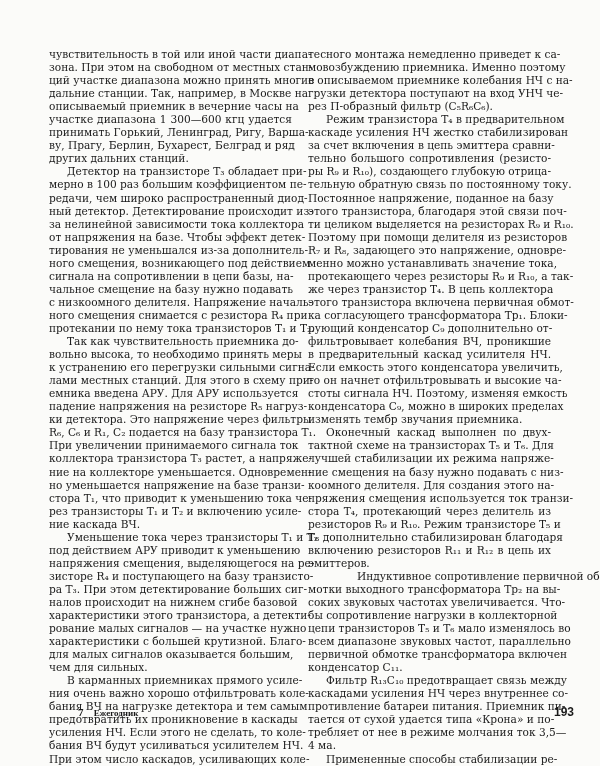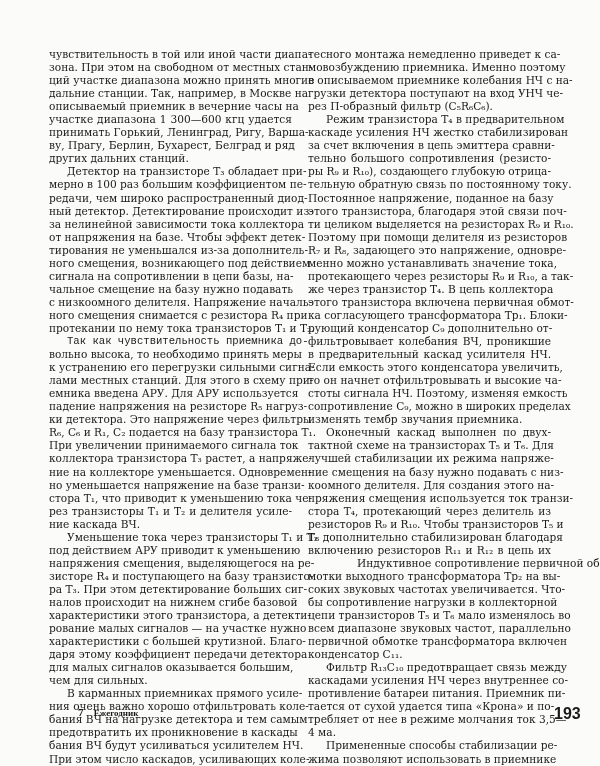--- a/index.html
+++ b/index.html
@@ -16,21 +16,21 @@
   .col.right { left:308px; }
   .col p { margin:0; text-indent:0; }
   .ln { display:block; white-space:nowrap; text-align:justify; text-align-last:justify; height:13.05px; overflow:visible; }
   .ln.last { text-align-last:left; }
   .footer-left {
     position:absolute; top:706px; left:78px; font-size:9px;
     font-family:"Liberation Serif", serif; font-weight:bold;
   }
   .footer-left .num { font-size:11px; margin-right:8px; }
   .footer-right {
-    position:absolute; top:705px; left:554px; font-size:16px; font-weight:bold;
+    position:absolute; top:705px; left:554px; font-size:12px; font-weight:bold;
     font-family:"Liberation Sans", sans-serif;
   }
 </style>
 </head>
 <body>
 
 <div class="col left" id="colL">
     <p>
       <span class="ln">чувствительность в той или иной части диапа-</span>
       <span class="ln">зона. При этом на свободном от местных стан-</span>
@@ -51,55 +51,55 @@
       <span class="ln">от напряжения на базе. Чтобы эффект детек-</span>
       <span class="ln">тирования не уменьшался из-за дополнитель-</span>
       <span class="ln">ного смещения, возникающего под действием</span>
       <span class="ln">сигнала на сопротивлении в цепи базы, на-</span>
       <span class="ln">чальное смещение на базу нужно подавать</span>
       <span class="ln">с низкоомного делителя. Напряжение началь-</span>
       <span class="ln">ного смещения снимается с резистора R₄ при</span>
       <span class="ln last">протекании по нему тока транзисторов T₁ и T₂.</span>
     </p>
     <p>
-      <span class="ln" style="padding-left: 18px; font-family: Liberation Mono, monospace;">Так как чувствительность приемника до-</span>
+      <span class="ln" style="padding-left: 18px;">Так как чувствительность приемника до-</span>
       <span class="ln">вольно высока, то необходимо принять меры</span>
       <span class="ln">к устранению его перегрузки сильными сигна-</span>
       <span class="ln">лами местных станций. Для этого в схему при-</span>
       <span class="ln">емника введена АРУ. Для АРУ используется</span>
       <span class="ln">падение напряжения на резисторе R₅ нагруз-</span>
       <span class="ln">ки детектора. Это напряжение через фильтры</span>
       <span class="ln">R₆, C₆ и R₁, C₂ подается на базу транзистора T₁.</span>
       <span class="ln">При увеличении принимаемого сигнала ток</span>
       <span class="ln">коллектора транзистора T₃ растет, а напряже-</span>
       <span class="ln">ние на коллекторе уменьшается. Одновремен-</span>
       <span class="ln">но уменьшается напряжение на базе транзи-</span>
       <span class="ln">стора T₁, что приводит к уменьшению тока че-</span>
-      <span class="ln">рез транзисторы T₁ и T₂ и делителя усиле-</span>
+      <span class="ln">рез транзисторы T₁ и T₂ и включению усиле-</span>
       <span class="ln last">ние каскада ВЧ.</span>
     </p>
     <p>
       <span class="ln" style="padding-left: 18px;">Уменьшение тока через транзисторы T₁ и T₂</span>
       <span class="ln">под действием АРУ приводит к уменьшению</span>
       <span class="ln">напряжения смещения, выделяющегося на ре-</span>
       <span class="ln">зисторе R₄ и поступающего на базу транзисто-</span>
       <span class="ln">ра T₃. При этом детектирование больших сиг-</span>
       <span class="ln">налов происходит на нижнем сгибе базовой</span>
       <span class="ln">характеристики этого транзистора, а детекти-</span>
       <span class="ln">рование малых сигналов — на участке нужно</span>
       <span class="ln">характеристики с большей крутизной. Благо-</span>
-      <span class="ln">даря этому коэффициент передачи детектора</span>
       <span class="ln">для малых сигналов оказывается большим,</span>
       <span class="ln last">чем для сильных.</span>
     </p>
     <p>
       <span class="ln" style="padding-left: 18px;">В карманных приемниках прямого усиле-</span>
       <span class="ln">ния очень важно хорошо отфильтровать коле-</span>
       <span class="ln">бания ВЧ на нагрузке детектора и тем самым</span>
       <span class="ln">предотвратить их проникновение в каскады</span>
+      <span class="ln">усиления НЧ. Если этого не сделать, то коле-</span>
       <span class="ln">бания ВЧ будут усиливаться усилителем НЧ.</span>
       <span class="ln">При этом число каскадов, усиливающих коле-</span>
     </p>
   </div>
 <div class="col right" id="colR">
     <p>
       <span class="ln">тесного монтажа немедленно приведет к са-</span>
       <span class="ln">мовозбуждению приемника. Именно поэтому</span>
       <span class="ln">в описываемом приемнике колебания НЧ с на-</span>
       <span class="ln">грузки детектора поступают на вход УНЧ че-</span>
@@ -121,34 +121,35 @@
       <span class="ln">протекающего через резисторы R₉ и R₁₀, а так-</span>
       <span class="ln">же через транзистор T₄. В цепь коллектора</span>
       <span class="ln">этого транзистора включена первичная обмот-</span>
       <span class="ln">ка согласующего трансформатора Tp₁. Блоки-</span>
       <span class="ln">рующий конденсатор C₉ дополнительно от-</span>
       <span class="ln">фильтровывает колебания ВЧ, проникшие</span>
       <span class="ln">в предварительный каскад усилителя НЧ.</span>
       <span class="ln">Если емкость этого конденсатора увеличить,</span>
       <span class="ln">то он начнет отфильтровывать и высокие ча-</span>
       <span class="ln">стоты сигнала НЧ. Поэтому, изменяя емкость</span>
-      <span class="ln">сопротивление C₉, можно в широких пределах</span>
+      <span class="ln">конденсатора C₉, можно в широких пределах</span>
       <span class="ln last">изменять тембр звучания приемника.</span>
     </p>
     <p>
       <span class="ln" style="padding-left: 18px;">Оконечный каскад выполнен по двух-</span>
       <span class="ln">тактной схеме на транзисторах T₅ и T₆. Для</span>
       <span class="ln">лучшей стабилизации их режима напряже-</span>
       <span class="ln">ние смещения на базу нужно подавать с низ-</span>
       <span class="ln">коомного делителя. Для создания этого на-</span>
       <span class="ln">пряжения смещения используется ток транзи-</span>
       <span class="ln">стора T₄, протекающий через делитель из</span>
-      <span class="ln">резисторов R₉ и R₁₀. Чтобы транзисторов T₅ и</span>
+      <span class="ln">резисторов R₉ и R₁₀. Режим транзисторе T₅ и</span>
       <span class="ln">T₆ дополнительно стабилизирован благодаря</span>
       <span class="ln">включению резисторов R₁₁ и R₁₂ в цепь их</span>
+      <span class="ln last">эмиттеров.</span>
     </p>
     <p>
       <span class="ln" style="padding-left: 18px; margin-left: 31px;">Индуктивное сопротивление первичной об-</span>
       <span class="ln">мотки выходного трансформатора Tp₂ на вы-</span>
       <span class="ln">соких звуковых частотах увеличивается. Что-</span>
       <span class="ln">бы сопротивление нагрузки в коллекторной</span>
       <span class="ln">цепи транзисторов T₅ и T₆ мало изменялось во</span>
       <span class="ln">всем диапазоне звуковых частот, параллельно</span>
       <span class="ln">первичной обмотке трансформатора включен</span>
       <span class="ln last">конденсатор C₁₁.</span>

